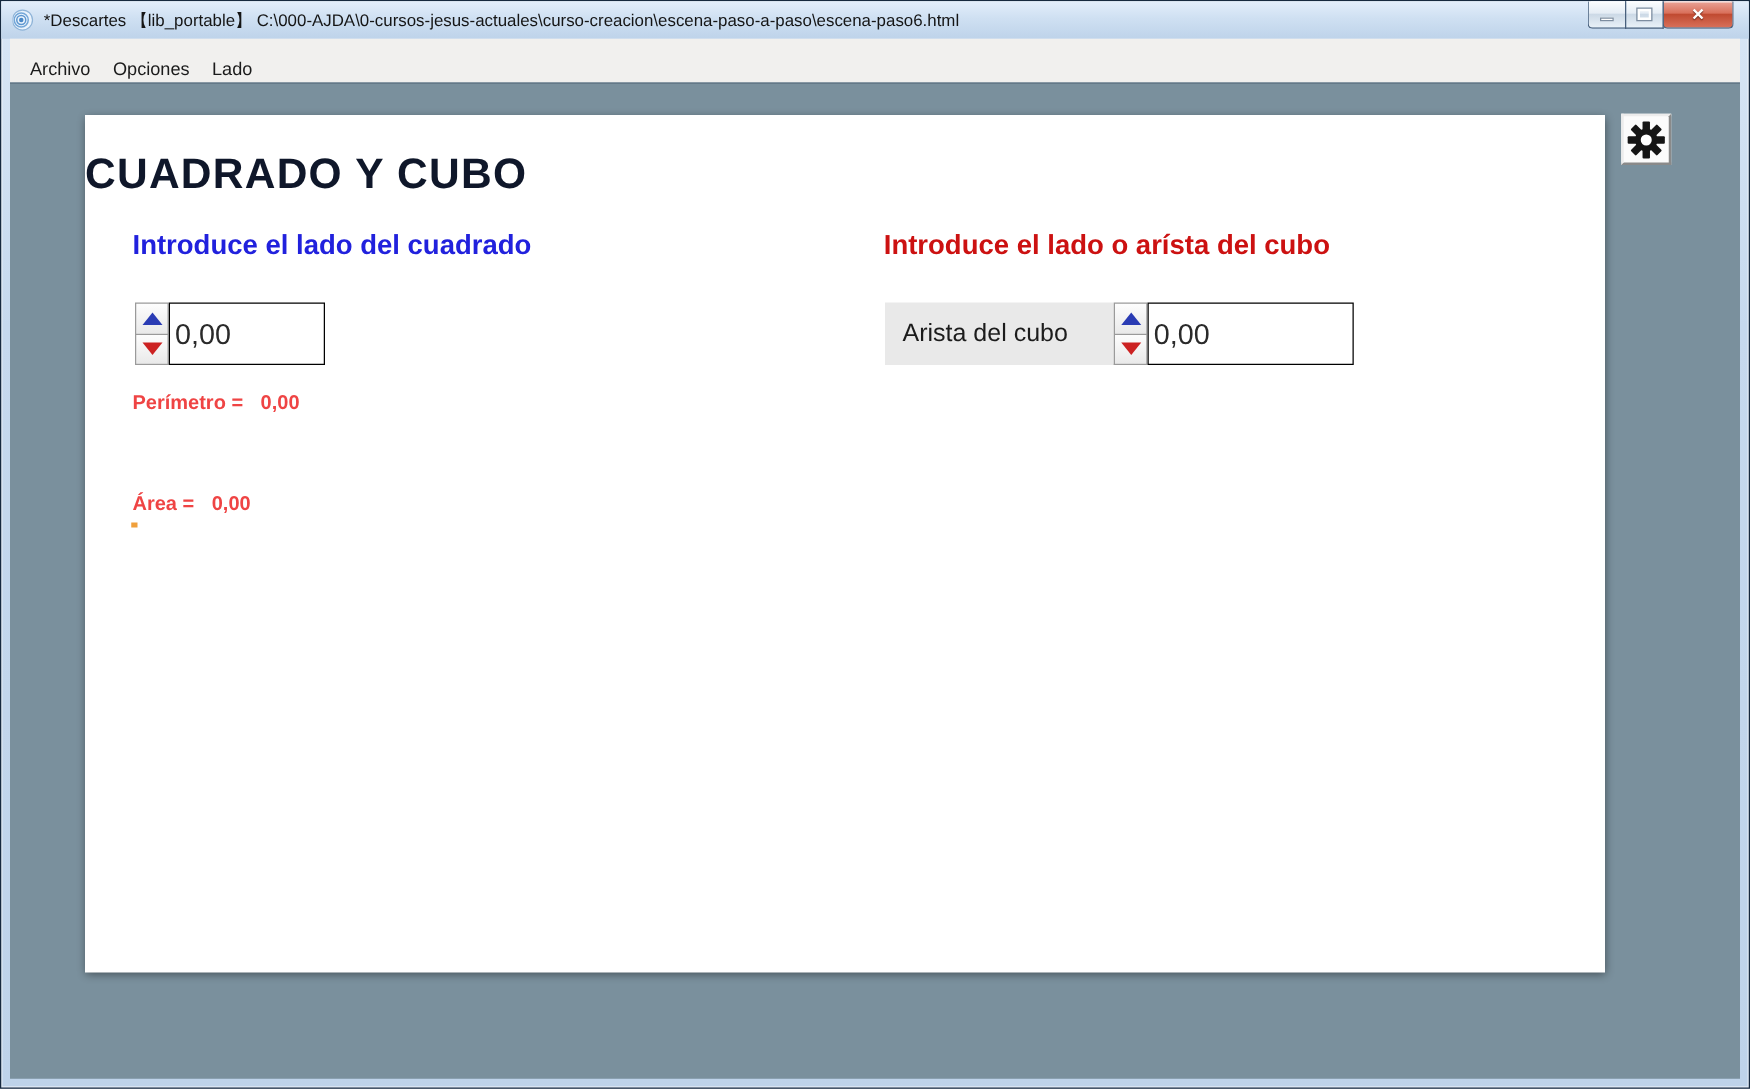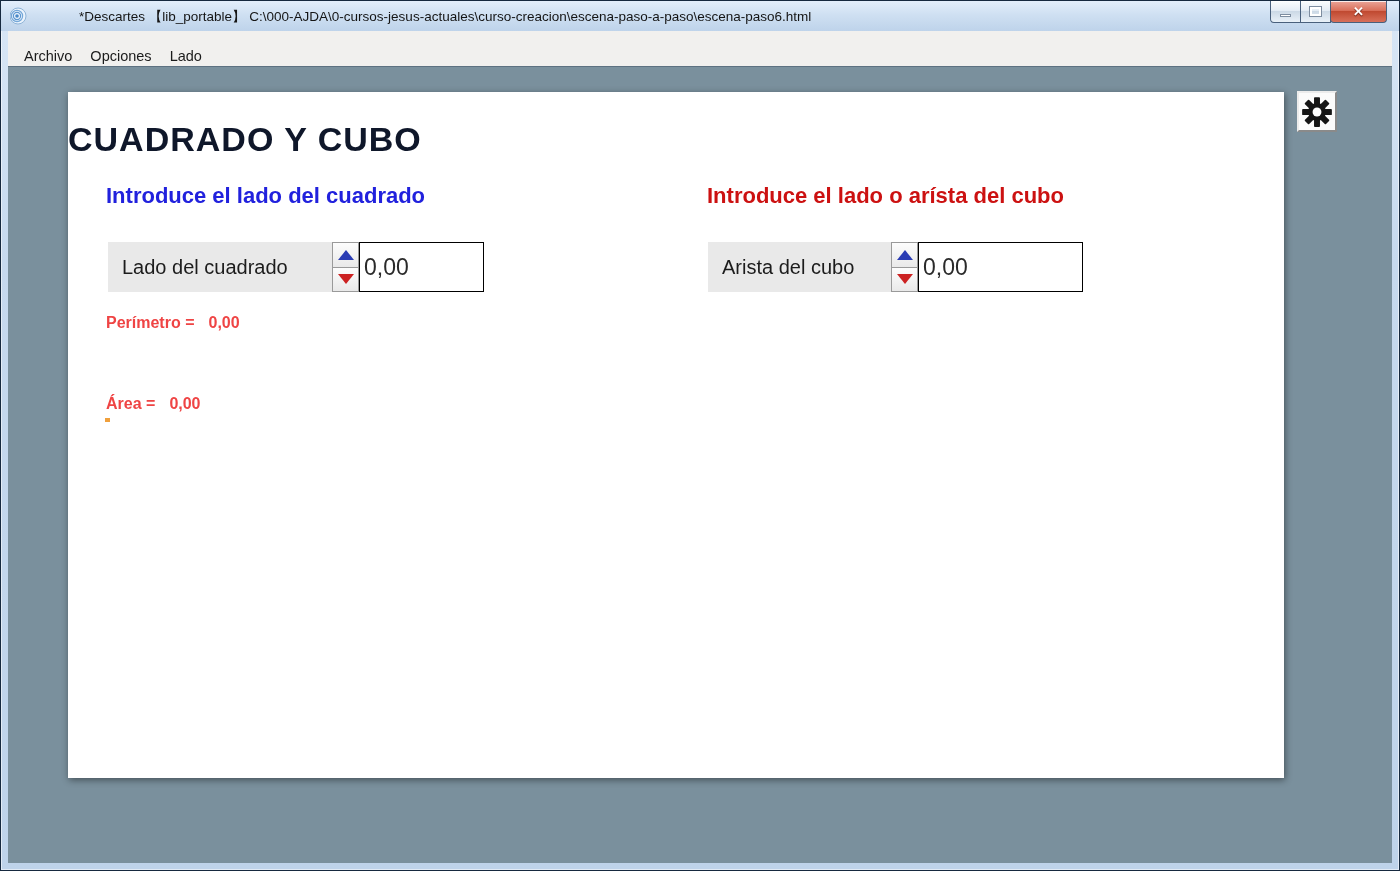--- a/index.html
+++ b/index.html
@@ -8,21 +8,21 @@
   
   .window {
     position:absolute; inset:0;
     background:linear-gradient(180deg,#d9e7f6 0%, #c6d9ee 30%, #bed3ea 100%);
     box-shadow: inset 0 0 0 1px #16293f, inset 0 0 0 2px rgba(255,255,255,.55);
   }
 
   
   .titlebar { position:absolute; top:1px; left:1px; right:1px; height:30px;
     background:linear-gradient(180deg,#e3eefb 0%, #cfe0f2 45%, #bed3ea 100%);
-    display:flex; align-items:center;gap:44px; }
+    display:flex; align-items:center; }
   .app-icon { width:18px; height:18px; margin:0 7px 0 9px; flex:0 0 auto; }
   .title-text { font-size:13.5px; color:#151515; white-space:nowrap; padding-top:1px; }
 
   .win-buttons { position:absolute; top:0; right:12px; display:flex; }
   .win-btn { height:22px; border:1px solid #49607c; border-top:none; margin-left:-1px;
     display:flex; align-items:center; justify-content:center;
     background:linear-gradient(180deg,#fbfdfe 0%, #e5edf5 45%, #ccd9e6 50%, #e9f1f8 100%);
     border-radius:0 0 4px 4px; box-shadow: inset 0 1px 0 rgba(255,255,255,.8); }
   .win-btn.min { width:31px; border-radius:0 0 0 4px; }
   .win-btn.max { width:31px; border-radius:0; }
@@ -123,21 +123,20 @@
 
   <div class="client"></div>
 
   <div class="panel">
     <div class="scene-title">CUADRADO Y CUBO</div>
 
     <div class="heading red">Introduce el lado o arísta del cubo</div>
     <div class="heading blue">Introduce el lado del cuadrado</div>
 
     <div class="spinner s0">
-      <div class="spin-label">Lado del cuadrado</div>
       <div class="spin-arrows">
         <div class="spin-btn">
           <span class="tri-up"></span>
         </div>
         <div class="spin-btn">
           <span class="tri-down"></span>
         </div>
       </div>
       <input class="spin-input" type="text" value="0,00" style="">
     </div>

